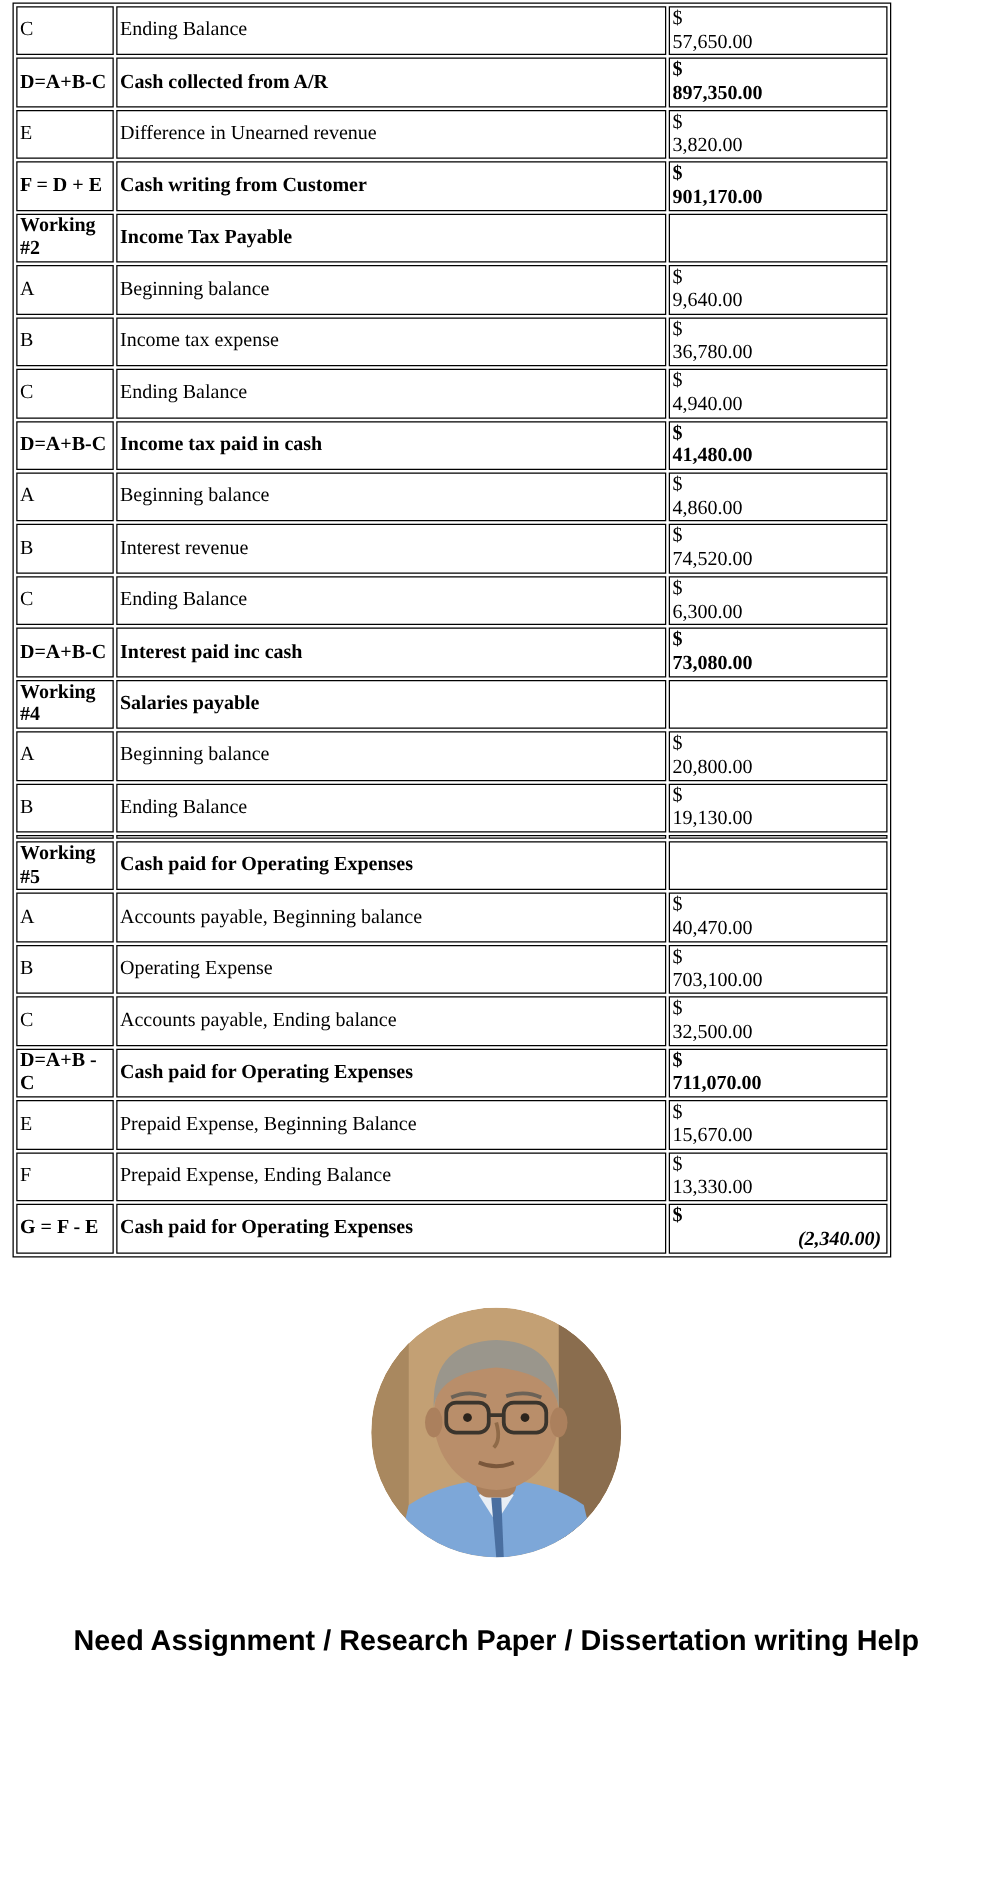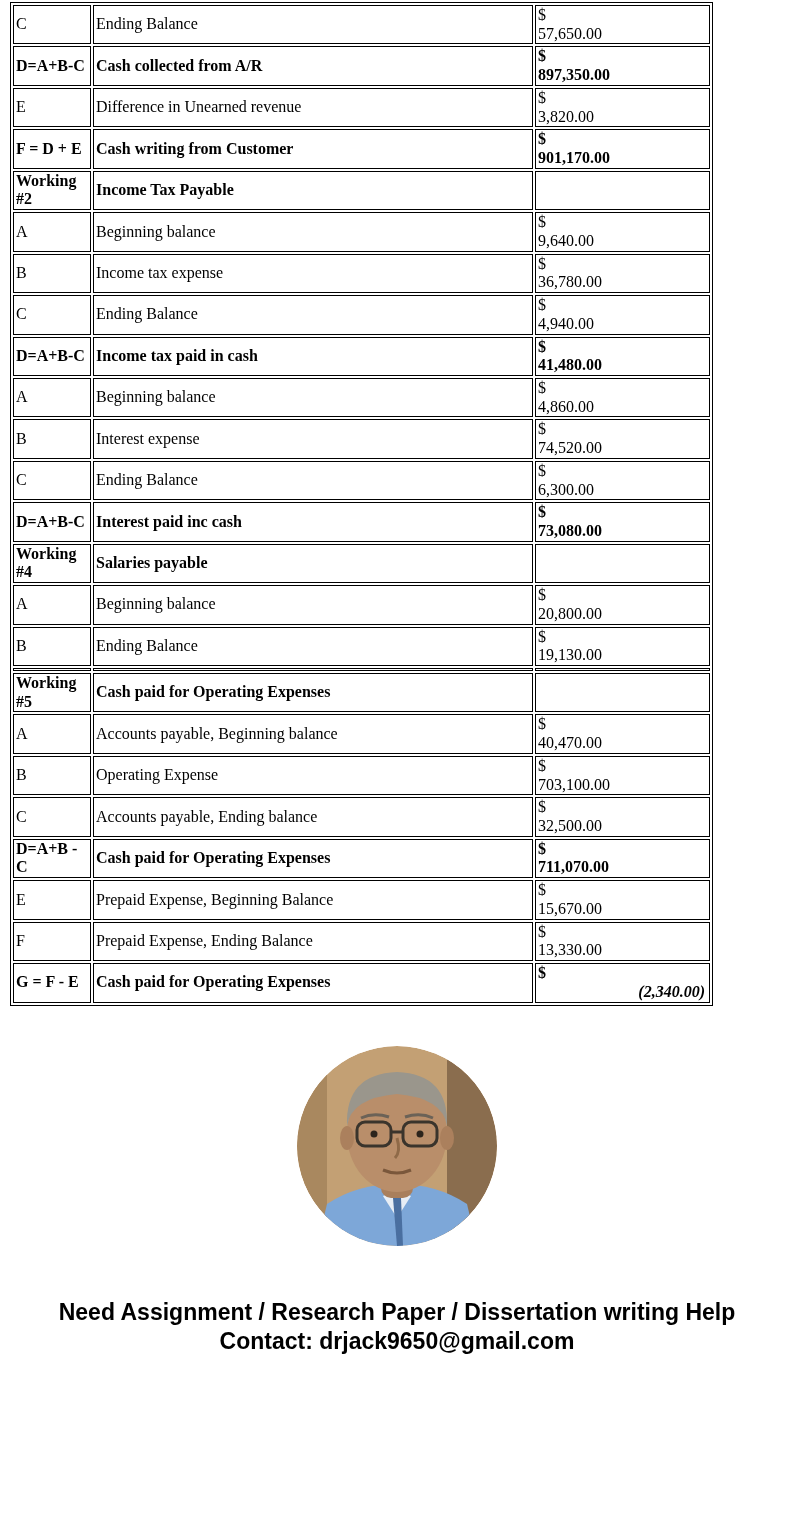--- a/index.html
+++ b/index.html
@@ -149,21 +149,21 @@
         <tr>
           <td>A</td>
           <td>Beginning balance</td>
           <td class="amt">
             <div class="cur">$</div>
             <div class="val">4,860.00</div>
           </td>
         </tr>
         <tr>
           <td>B</td>
-          <td>Interest expense</td>
+          <td>Interest revenue</td>
           <td class="amt">
             <div class="cur">$</div>
             <div class="val">74,520.00</div>
           </td>
         </tr>
         <tr>
           <td>C</td>
           <td>Ending Balance</td>
           <td class="amt">
             <div class="cur">$</div>
@@ -304,16 +304,15 @@
         <path d="M108 71 Q123 66 136 72" fill="none" stroke="#6b6257" stroke-width="3"></path>
 
         <path d="M100 92 Q104 106 98 112" fill="none" stroke="#8f6a48" stroke-width="3"></path>
         <path d="M86 124 Q100 130 114 124" fill="none" stroke="#7a573b" stroke-width="3"></path>
       </g>
     </svg>
   </div>
 
   <div class="footer">
     <div>Need Assignment / Research Paper / Dissertation writing Help</div>
-    <div class="contact">Contact: drjack9650@gmail.com</div>
   </div>
 
 </div>
 
 </body></html>

